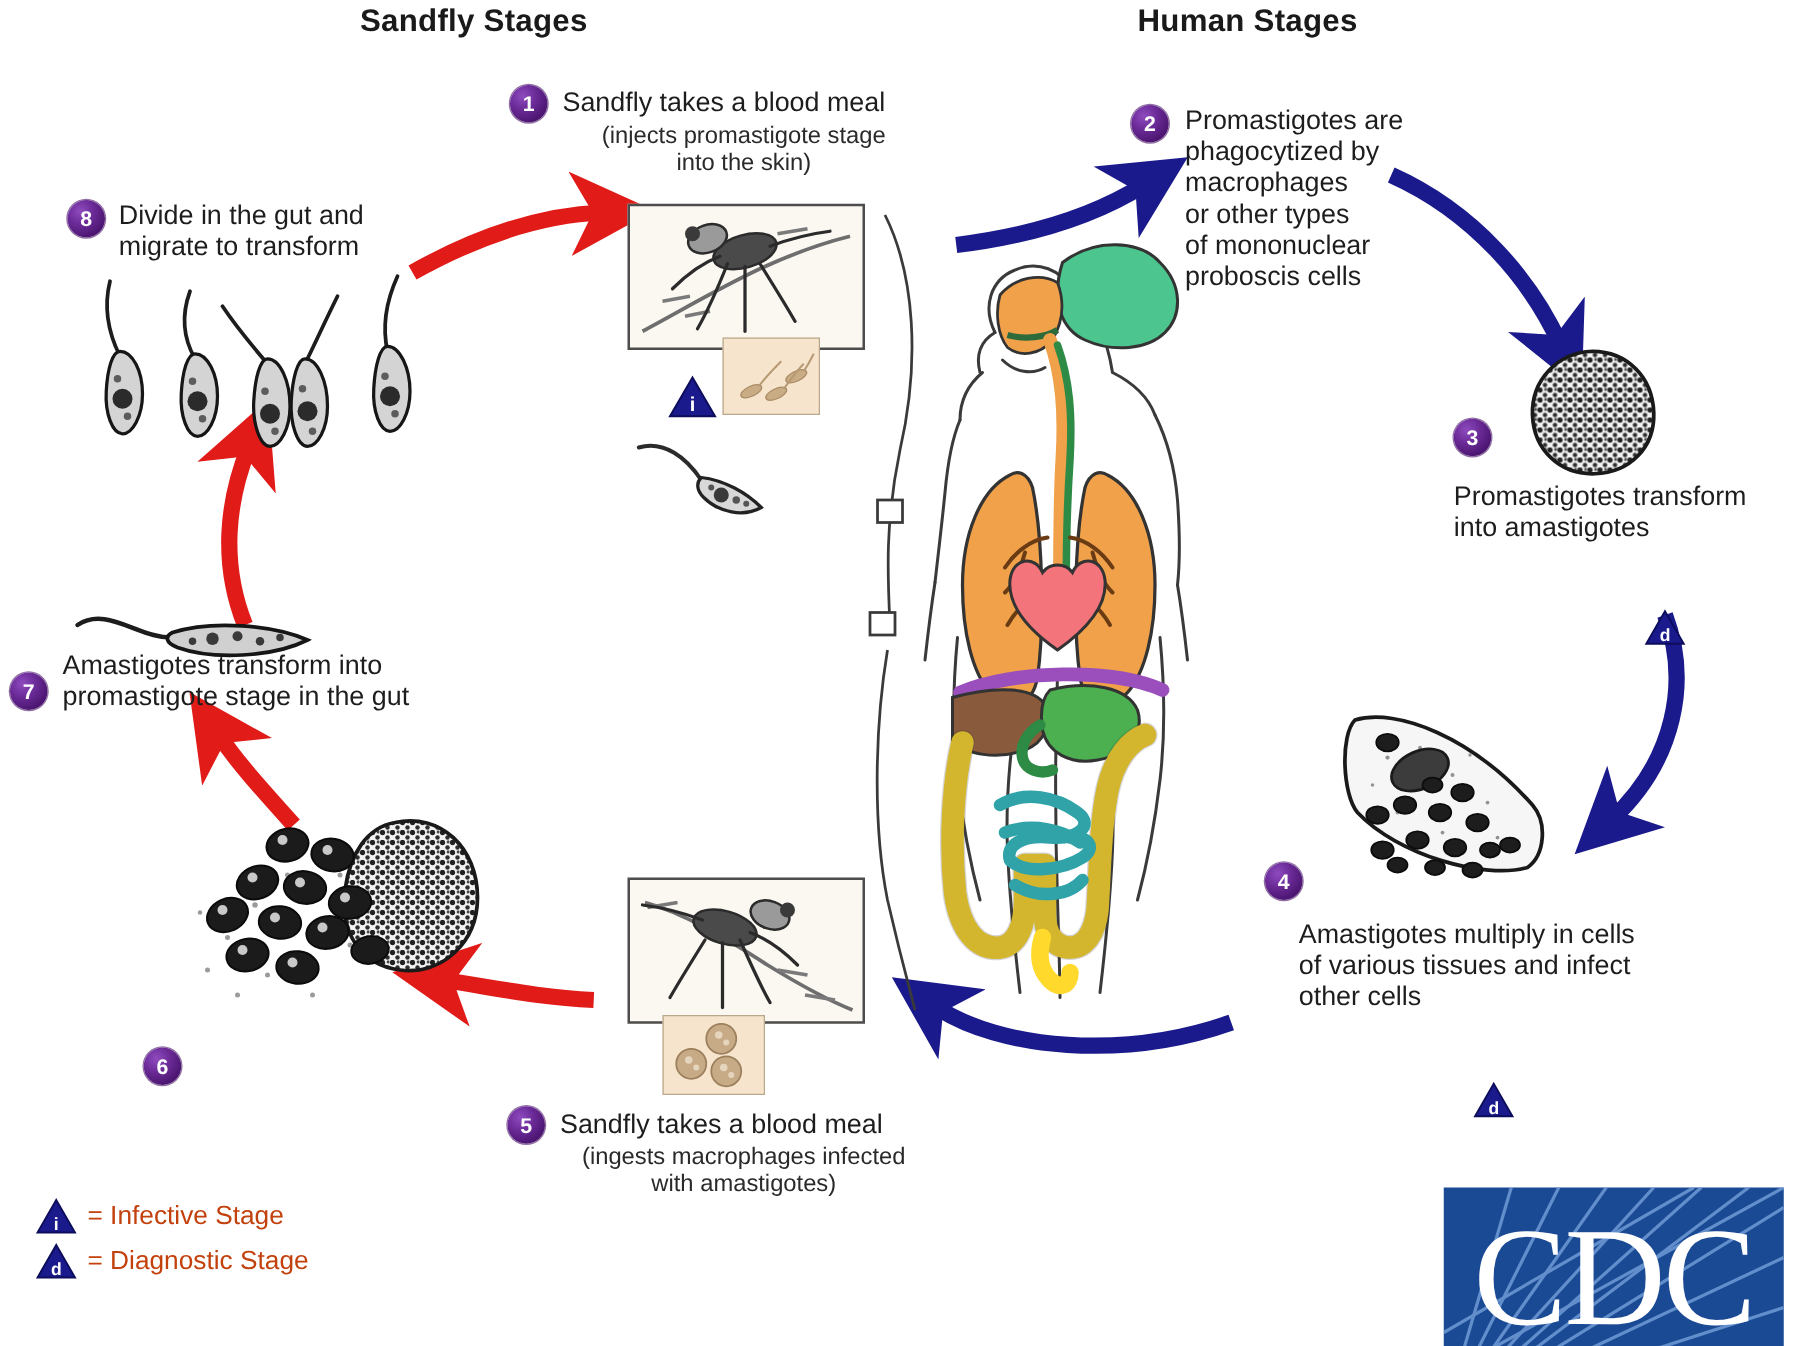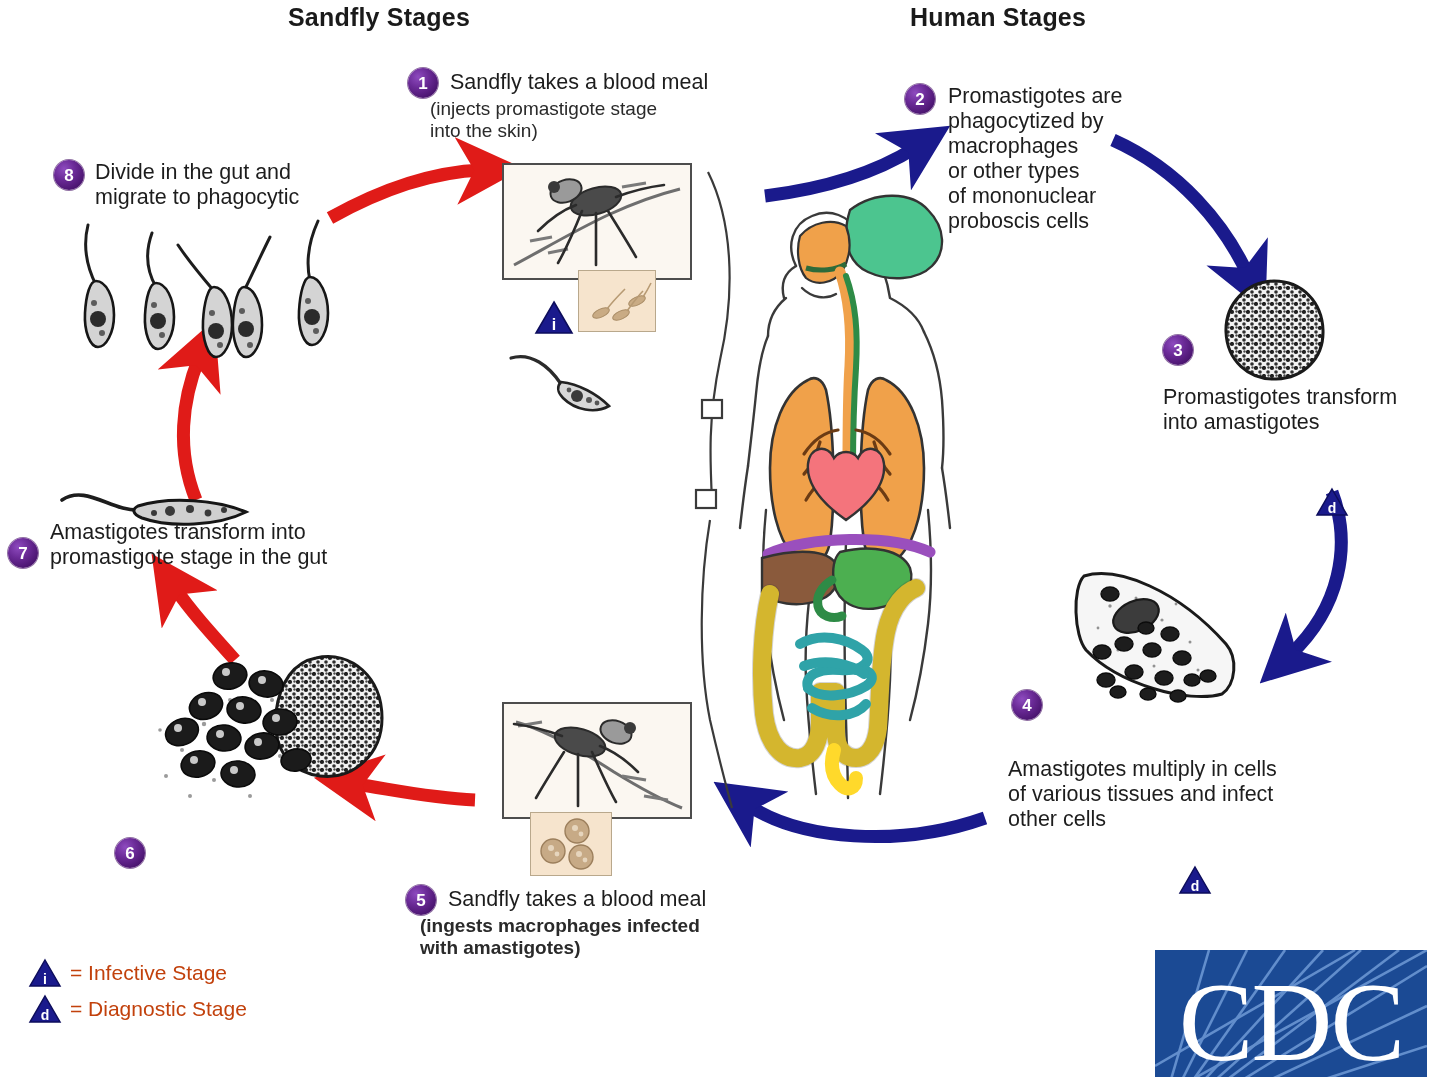--- a/index.html
+++ b/index.html
@@ -38,21 +38,21 @@
   }
 
   
   .caption{
     font-size:21.5px;
     color:#1d1d1d;
     line-height:1.16;
     white-space:pre-line;
   }
   .caption.small{font-size:19px;color:#2a2a2a;}
-  .caption.center{}
+  .caption.center{text-align:center;}
 
   
   .tri{
     position:relative;
     width:34px;height:30px;
   }
   .tri svg{display:block;}
   .tri .glyph{
     position:absolute;left:0;right:0;bottom:2px;
     text-align:center;
@@ -323,21 +323,21 @@
       <ellipse cx="60" cy="134" rx="8" ry="6"></ellipse>
         <ellipse cx="90" cy="136" rx="8" ry="6"></ellipse>
       <ellipse cx="120" cy="138" rx="8" ry="6"></ellipse>
         <ellipse cx="150" cy="118" rx="8" ry="6"></ellipse>
       <ellipse cx="88" cy="70" rx="8" ry="6"></ellipse>
     </g>
   </svg>
   <div class="abs" style="left:1012px;top:690px;">
     <div class="step-circle">4</div>
   </div>
-  <div class="abs caption" style="left:1008px;top:735px;margin-top:22px;">Amastigotes multiply in cells
+  <div class="abs caption" style="left:1039px;top:735px;">Amastigotes multiply in cells
 of various tissues and infect
 other cells</div>
   <div class="abs tri" style="left:1178px;top:800px;">
     <svg width="34" height="30" viewBox="0 0 34 30">
       <path d="M17,2 L32,28 L2,28 Z" fill="#1a1a8c" stroke="#0d0d5c" stroke-width="1.5"></path>
     </svg>
     <span class="glyph">d</span>
   </div>
 
   <div class="abs fly-panel" style="left:502px;top:702px;width:190px;height:117px;">
@@ -374,21 +374,21 @@
           <circle cx="26" cy="41" r="2.4"></circle>
         <circle cx="48" cy="41" r="3"></circle>
           <circle cx="54" cy="47" r="2.4"></circle>
       </g>
     </svg>
   </div>
   <div class="abs" style="left:406px;top:885px;">
     <div class="step-circle">5</div>
   </div>
   <div class="abs caption" style="left:448px;top:887px;">Sandfly takes a blood meal</div>
-  <div class="abs caption small center" style="left:420px;top:915px;width:350px;font-weight:bold;">(ingests macrophages infected
+  <div class="abs caption small center" style="left:420px;top:915px;width:350px;">(ingests macrophages infected
 with amastigotes)</div>
 
   <svg class="abs" style="left:120px;top:640px;" width="280" height="190">
     <path d="M196,18 C232,10 262,38 262,78 C262,114 234,140 200,136 C168,132 152,106 156,72 C160,42 174,22 196,18 Z" fill="url(#speck)" stroke="#1a1a1a" stroke-width="3"></path>
     <g fill="#8a8a8a" opacity=".85">
       <circle cx="110" cy="60" r="2"></circle>
         <circle cx="84" cy="84" r="2.2"></circle>
         <circle cx="140" cy="96" r="2"></circle>
       <circle cx="62" cy="110" r="2"></circle>
         <circle cx="122" cy="126" r="2.2"></circle>
@@ -444,21 +444,21 @@
   <div class="abs" style="left:8px;top:538px;">
     <div class="step-circle">7</div>
   </div>
   <div class="abs caption" style="left:50px;top:520px;">Amastigotes transform into
 promastigote stage in  the gut</div>
 
   <div class="abs" style="left:54px;top:160px;">
     <div class="step-circle">8</div>
   </div>
   <div class="abs caption" style="left:95px;top:160px;">Divide in the gut and
-migrate to phagocytic</div>
+migrate to transform</div>
 
   <svg class="abs" style="left:66px;top:215px;" width="310" height="160">
     <g stroke="#1d1d1d" stroke-width="3" fill="none" stroke-linecap="round">
       <path d="M22,10 C16,34 22,54 30,70"></path>
       <path d="M86,18 C78,40 82,58 90,72"></path>
       <path d="M112,30 C124,48 136,62 148,76"></path>
       <path d="M204,22 C194,42 186,60 178,76"></path>
       <path d="M252,6 C242,28 240,48 244,66"></path>
     </g>
     <g fill="#d4d4d4" stroke="#161616" stroke-width="2.6">

